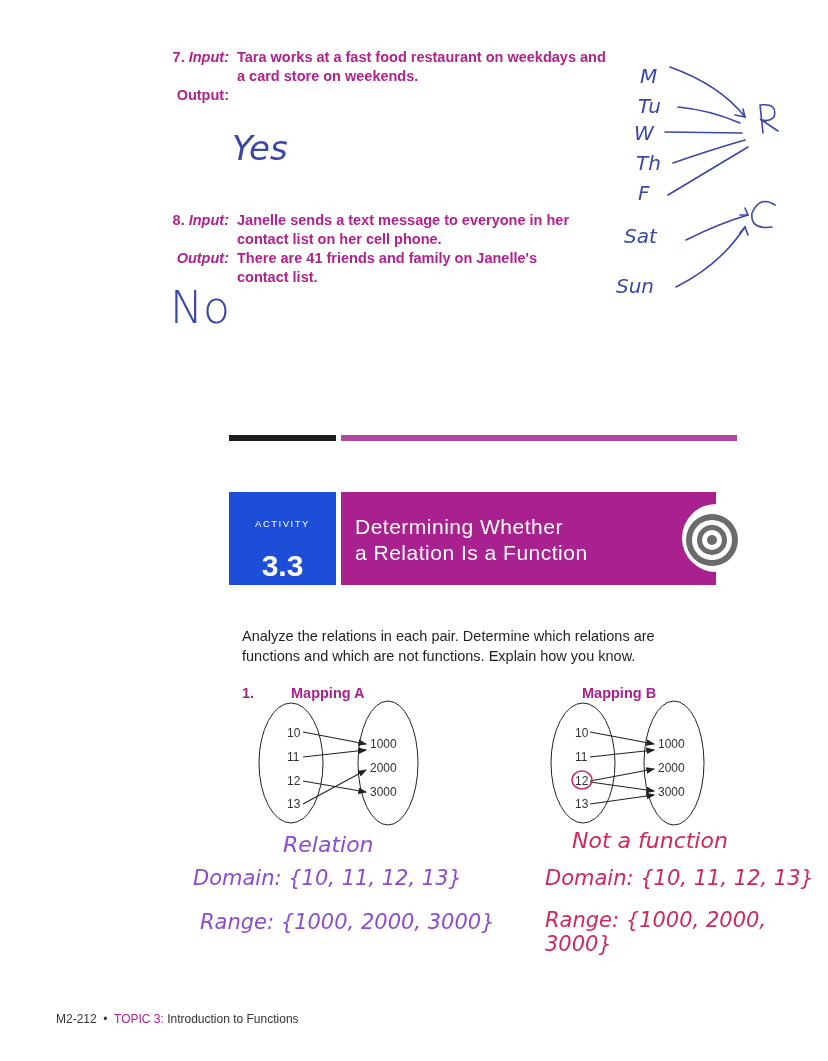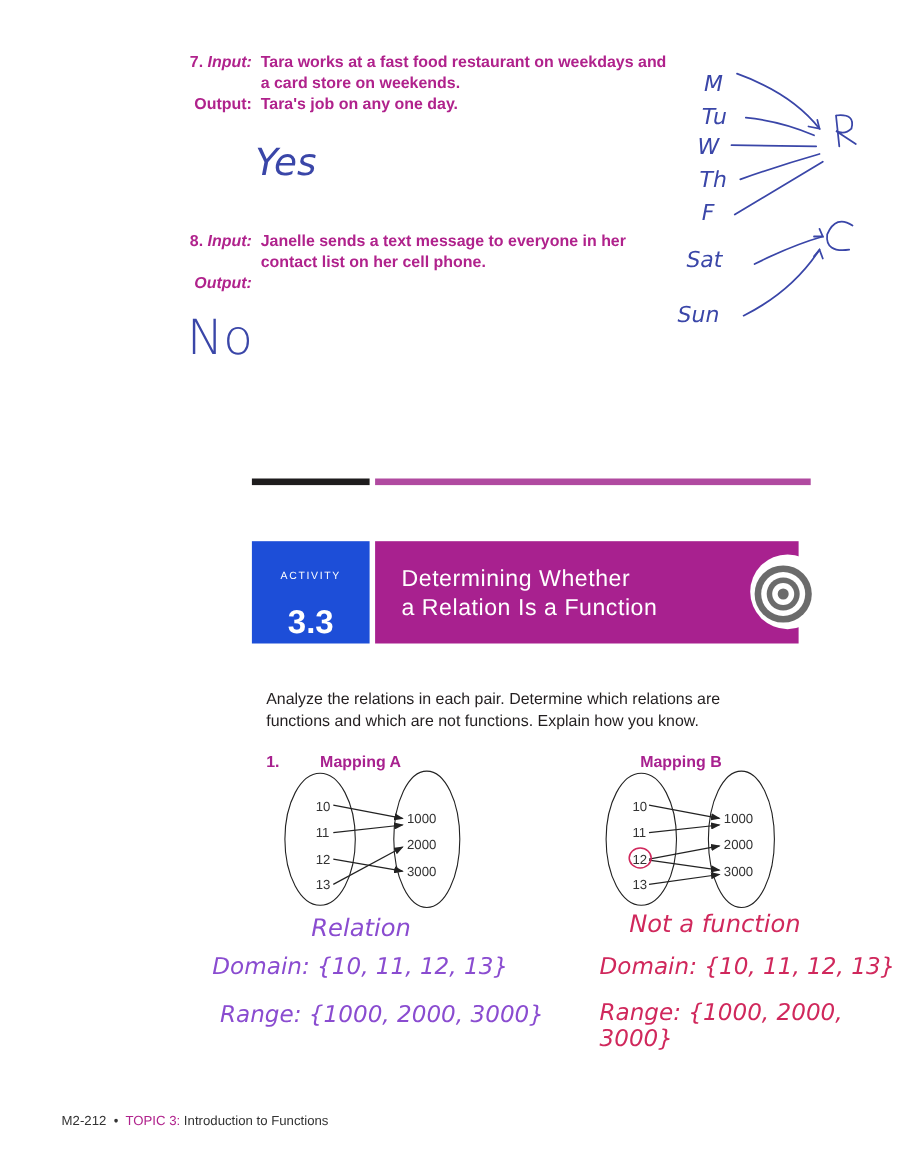--- a/index.html
+++ b/index.html
@@ -30,21 +30,20 @@
 <div class="abs q" style="left:137px; top:48px; width:620px; height:60px;">
   <div class="lbl" style="top:0; left:0;">
     <span>7.</span>
     <i>Input:</i>
   </div>
   <div class="txt" style="top:0;">
     <div>Tara works at a fast food restaurant on weekdays and</div>
     <div>a card store on weekends.</div>
   </div>
   <div class="lbl" style="top:38px; left:0; font-style:normal;">Output:</div>
-  <div class="txt" style="top:38px;">Tara's job on any one day.</div>
 </div>
 
 <div class="abs hand-blue" style="left:232px; top:128px; font-size:34px;">Yes</div>
 
 <svg class="abs" style="left:600px; top:55px;" width="228" height="250" viewBox="0 0 228 250">
   <g fill="none" stroke="#3a46a8" stroke-width="1.6" stroke-linecap="round">
     <path d="M70 12 Q120 30 145 62"></path>
     <path d="M78 52 Q110 55 140 68"></path>
     <path d="M65 77 L142 78"></path>
     <path d="M73 108 Q110 95 145 85"></path>
@@ -71,32 +70,36 @@
 <div class="abs q" style="left:137px; top:211px; width:620px; height:80px;">
   <div class="lbl" style="top:0; left:0;">
     <span>8.</span>
     <i>Input:</i>
   </div>
   <div class="txt" style="top:0;">
     <div>Janelle sends a text message to everyone in her</div>
     <div>contact list on her cell phone.</div>
   </div>
   <div class="lbl" style="top:38px; left:0;"><i>Output:</i></div>
+  <div class="txt" style="top:38px;">
+    <div>There are 41 friends and family on Janelle's</div>
+    <div>contact list.</div>
+  </div>
 </div>
 
 <div class="abs hand-blue" style="left:170px; top:282px; font-size:44px; font-style:normal; font-weight:200;">No</div>
 
 <div class="abs bar-black" style="left:229px; top:435px; width:107px; height:6px;"></div>
 <div class="abs bar-pink" style="left:341px; top:435px; width:396px; height:6px;"></div>
 
 <div class="abs act-box" style="left:229px; top:492px; width:107px; height:93px;">
   <div class="small">ACTIVITY</div>
   <div class="num">3.3</div>
 </div>
-<div class="abs title-box" style="left:341px; top:492px; width:375px; height:93px;padding-left:10px;">
+<div class="abs title-box" style="left:341px; top:492px; width:375px; height:93px;">
   <div class="t">
     <div>Determining Whether</div>
     <div>a Relation Is a Function</div>
   </div>
 </div>
 <div class="abs" style="left:682px; top:504px; width:68px; height:68px; border-radius:50%; background:#fff;"></div>
 <svg class="abs" style="left:684px; top:512px;" width="56" height="56" viewBox="0 0 56 56">
   <circle cx="28" cy="28" r="26" fill="#6b6b6b"></circle>
   <circle cx="28" cy="28" r="20" fill="#fff"></circle>
   <circle cx="28" cy="28" r="15" fill="#6b6b6b"></circle>

